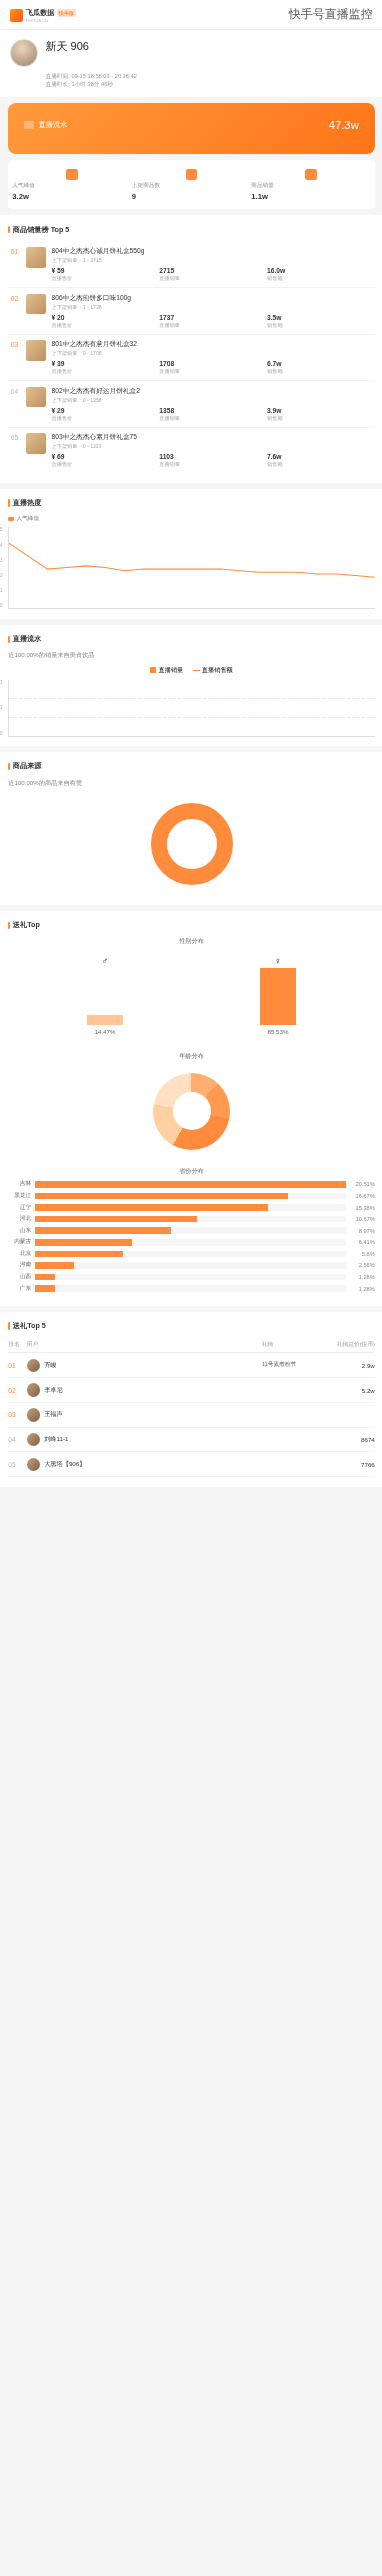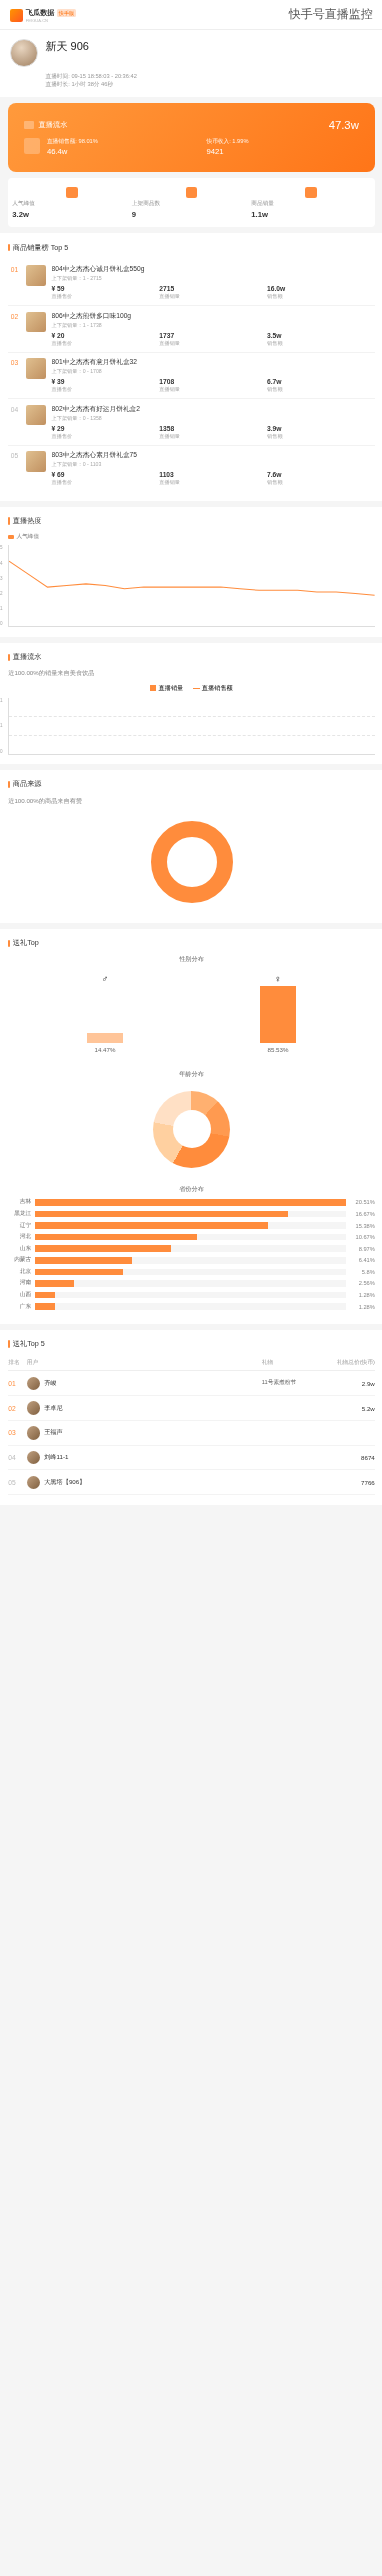--- a/index.html
+++ b/index.html
@@ -23,21 +23,21 @@
 .co-mini{width:15.5px;height:15.5px;background:rgba(255,255,255,.25);border-radius:2.1px;display:flex;align-items:center;justify-content:center}
 .co-col{flex:1}
 .co-lbl{font-size:5.7px;opacity:.9;margin-bottom:1px}
 .co-val{font-size:7.7px;font-weight:500}
 .stats3{background:#fff;margin:0 8.2px 6.2px;border-radius:4.1px;padding:8.2px 4.1px;display:flex}
 .st3-it{flex:1;text-align:left}
 .st3-ic{width:11.3px;height:11.3px;margin:0 auto 2.1px;background:#ff8c3c;border-radius:2.1px}
 .st3-lbl{font-size:5.7px;color:#999;margin-bottom:2.1px}
 .st3-val{font-size:7.7px;font-weight:600;color:#333}
 .card{background:#fff;padding:9.3px 8.2px;margin-bottom:6.2px}
-.sec-title{display:flex;align-items:center;gap:3.1px;font-size:7.2px;font-weight:400;color:#333;margin-bottom:7.2px}
+.sec-title{display:flex;align-items:center;gap:3.1px;font-size:7.2px;font-weight:700;color:#333;margin-bottom:7.2px}
 .sec-title::before{content:"";width:1.5px;height:7.2px;background:#ff8c3c;border-radius:1px}
 .rank-item{display:flex;gap:5.2px;padding:5.2px 0;border-bottom:0.5px solid #f2f2f2}
 .rank-item:last-child{border-bottom:none}
 .rank-no{width:12.4px;font-size:6.7px;color:#ff8c3c;text-align:center;padding-top:1px}
 .rank-no.gray{color:#bbb}
 .rank-img{width:20.6px;height:20.6px;background:linear-gradient(135deg,#e0c090,#c09060);border-radius:2.1px}
 .rank-body{flex:1}
 .rank-name{font-size:6.7px;color:#333;margin-bottom:1px;overflow:hidden;white-space:nowrap;text-overflow:ellipsis}
 .rank-sub{font-size:5.2px;color:#aaa;margin-bottom:3.1px}
 .rank-row{display:flex}
@@ -113,31 +113,20 @@
 </div>
 
 <div class="card-orange">
   <div class="co-top">
     <div class="co-top-l">
       <span class="co-icon"></span>
       <span>直播流水</span>
     </div>
     <div class="co-big">47.3w</div>
   </div>
-  <div class="co-row">
-    <div class="co-mini"></div>
-    <div class="co-col">
-      <div class="co-lbl">直播销售额: 98.01%</div>
-      <div class="co-val">46.4w</div>
-    </div>
-    <div class="co-col">
-      <div class="co-lbl">快币收入: 1.99%</div>
-      <div class="co-val">9421</div>
-    </div>
-  </div>
 </div>
 
 <div class="stats3" id="stats3">
     <div class="st3-it">
     <div class="st3-ic"></div>
     <div class="st3-lbl">人气峰值</div>
     <div class="st3-val">3.2w</div>
     </div>
     <div class="st3-it">
     <div class="st3-ic"></div>

